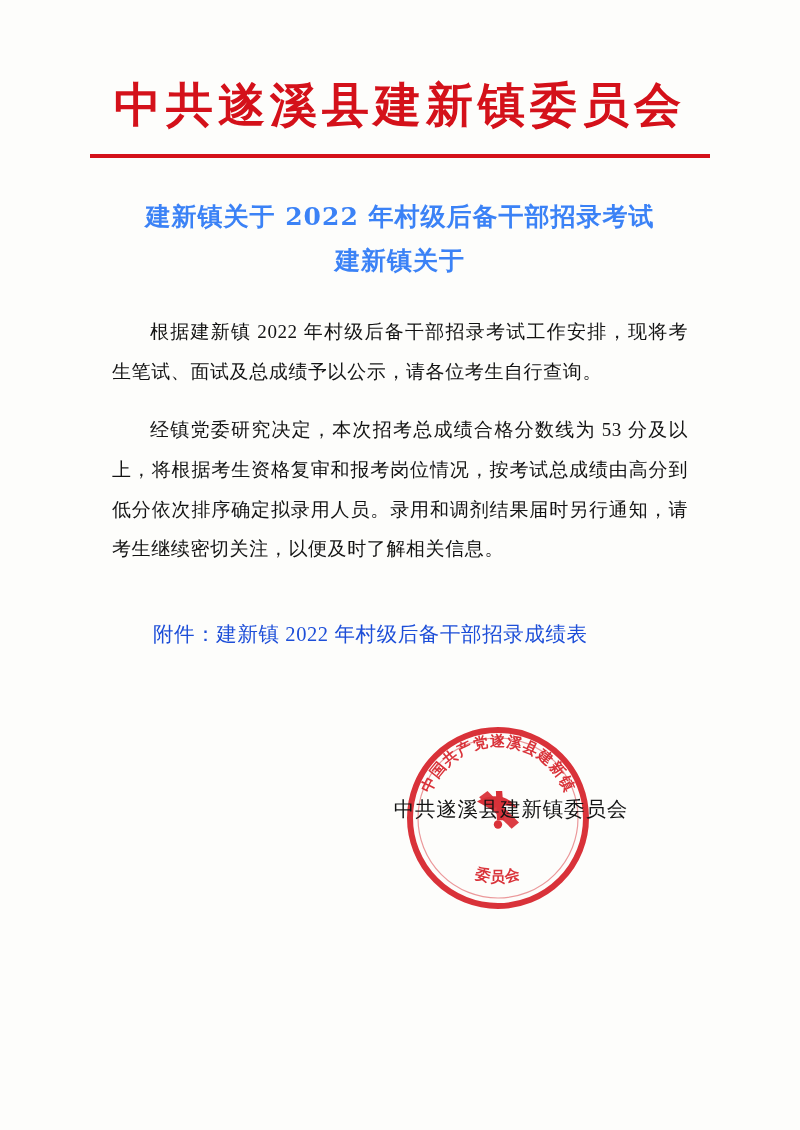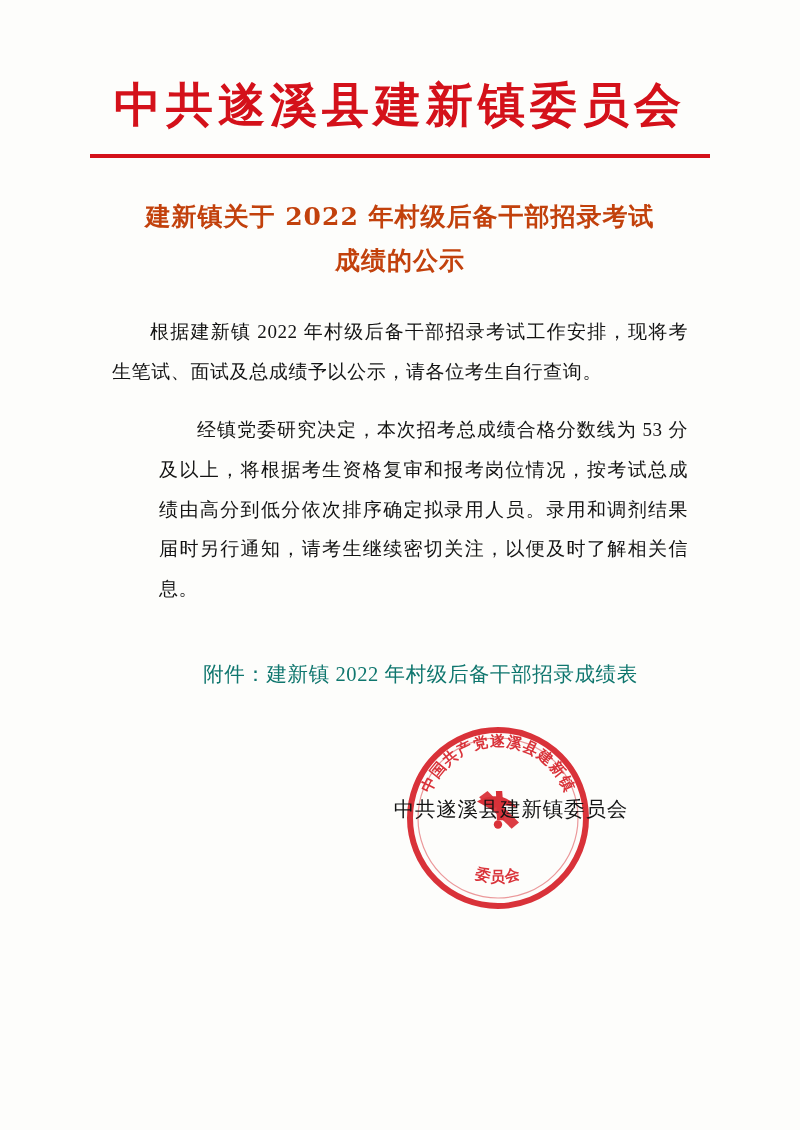--- a/index.html
+++ b/index.html
@@ -52,51 +52,49 @@
     position: absolute;
     top: 195px;
     left: 110px;
     right: 110px;
     text-align: center;
     font-family: "DejaVu Serif", "Liberation Serif", serif;
     font-weight: 700;
     font-size: 25px;
     line-height: 1.75;
     letter-spacing: 1px;
-    color: #c2410c;
+    color: #3b82f6;
   }
 
   
   .body-text {
     position: absolute;
     top: 312px;
     left: 112px;
     width: 576px;
   }
   .para {
     font-size: 19px;
     line-height: 2.1;
     letter-spacing: 0.6px;
     text-indent: 2em;
     text-align: justify;
     color: #131313;
     margin: 0 0 18px 0;
   }
   .para.spaced {
     margin-top: 12px;
-    margin-left: 47px;
   }
   .attachment {
     font-size: 20.5px;
     line-height: 2.1;
     letter-spacing: 0.6px;
     text-indent: 2em;
     margin: 44px 0 0 0;
-    color: #0f766e;
-    text-align: center;
+    color: #1d4ed8;
   }
 
   
   .signature {
     position: absolute;
     top: 788px;
     right: 172px;
     text-align: center;
     font-size: 20.5px;
     line-height: 2.05;
@@ -132,21 +130,21 @@
 
 <div class="page">
 
   <div class="letterhead">
     <div class="letterhead-title">中共遂溪县建新镇委员会</div>
     <div class="letterhead-rule"></div>
   </div>
 
   <div class="doc-title">
     <div>建新镇关于 2022 年村级后备干部招录考试</div>
-    <div>成绩的公示</div>
+    <div>建新镇关于</div>
   </div>
 
   <div class="body-text">
     <p class="para">根据建新镇 2022 年村级后备干部招录考试工作安排，现将考生笔试、面试及总成绩予以公示，请各位考生自行查询。</p>
     <p class="para spaced">经镇党委研究决定，本次招考总成绩合格分数线为 53 分及以上，将根据考生资格复审和报考岗位情况，按考试总成绩由高分到低分依次排序确定拟录用人员。录用和调剂结果届时另行通知，请考生继续密切关注，以便及时了解相关信息。</p>
     <p class="attachment">附件：建新镇 2022 年村级后备干部招录成绩表</p>
   </div>
 
   <div class="seal">
     <svg width="200" height="200" viewBox="0 0 200 200" xmlns="http://www.w3.org/2000/svg">

